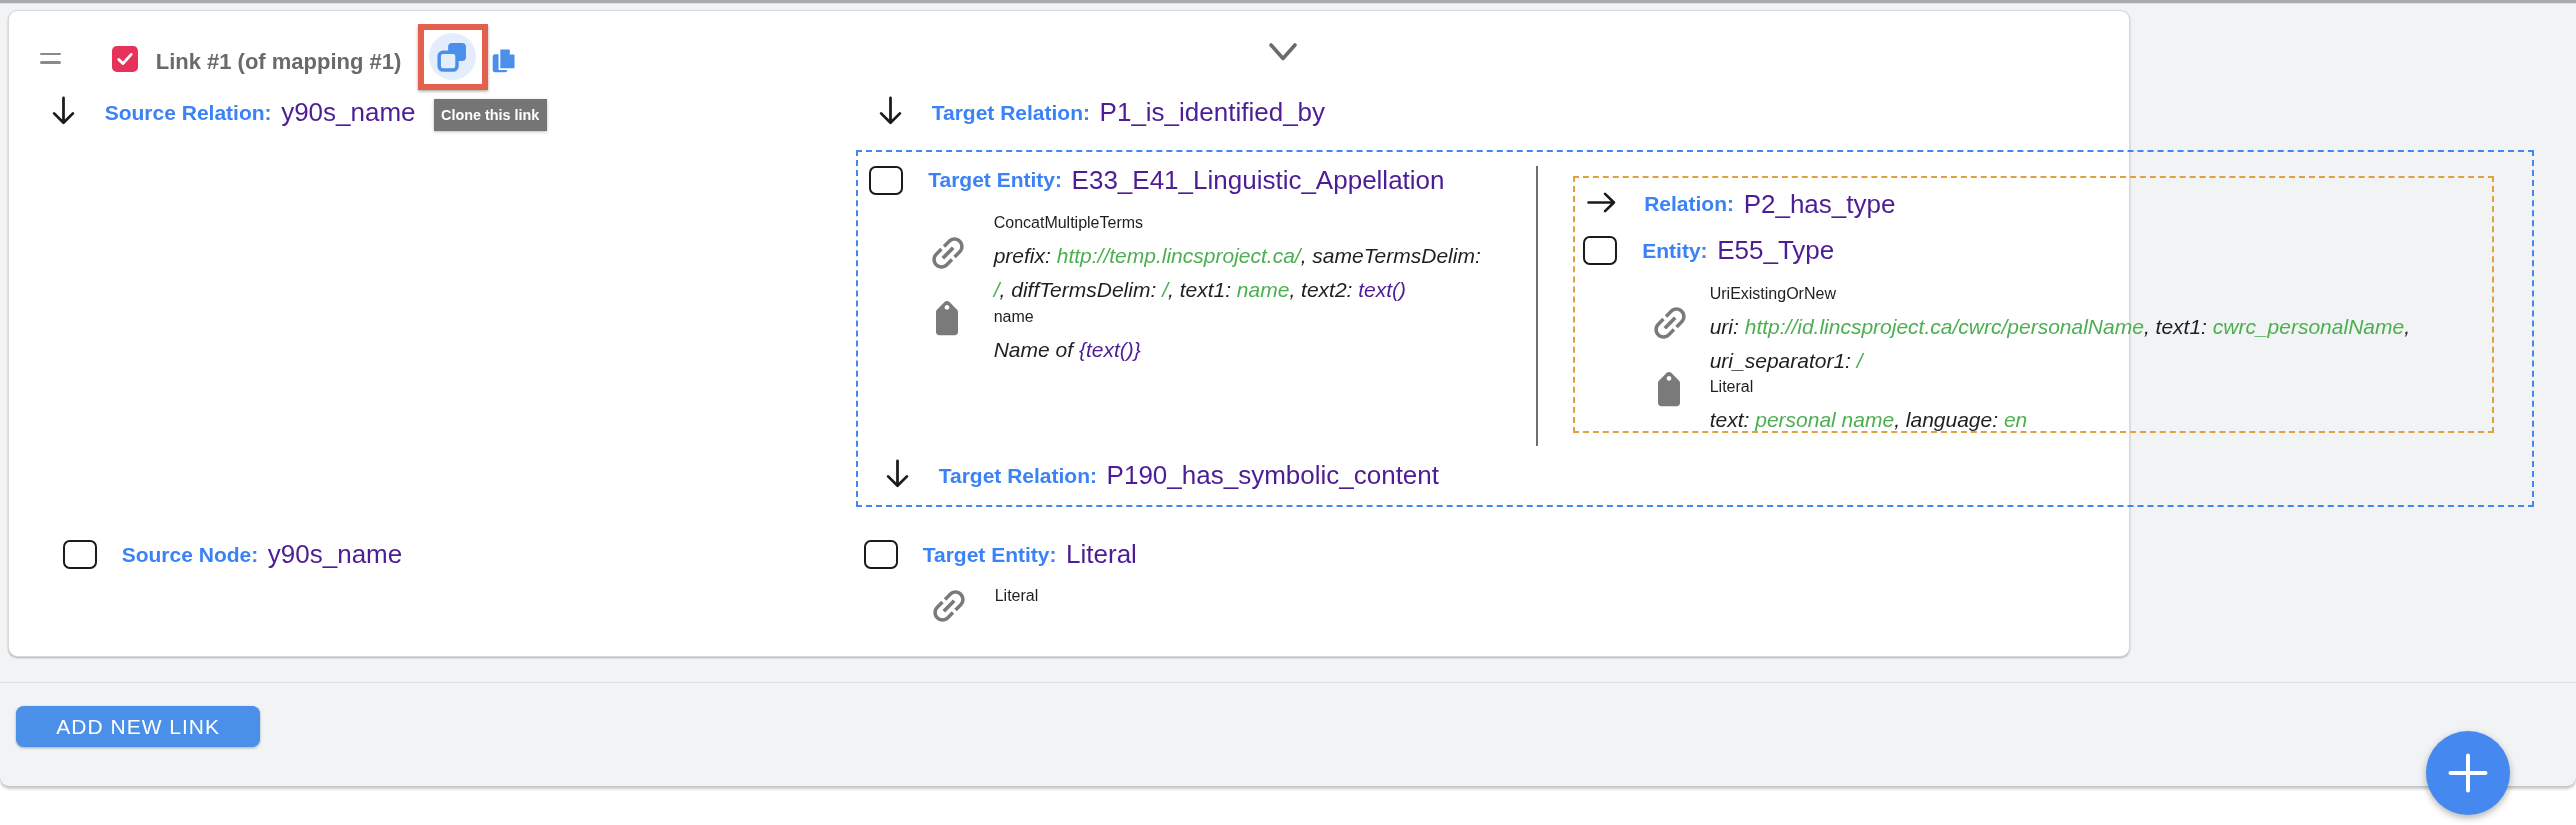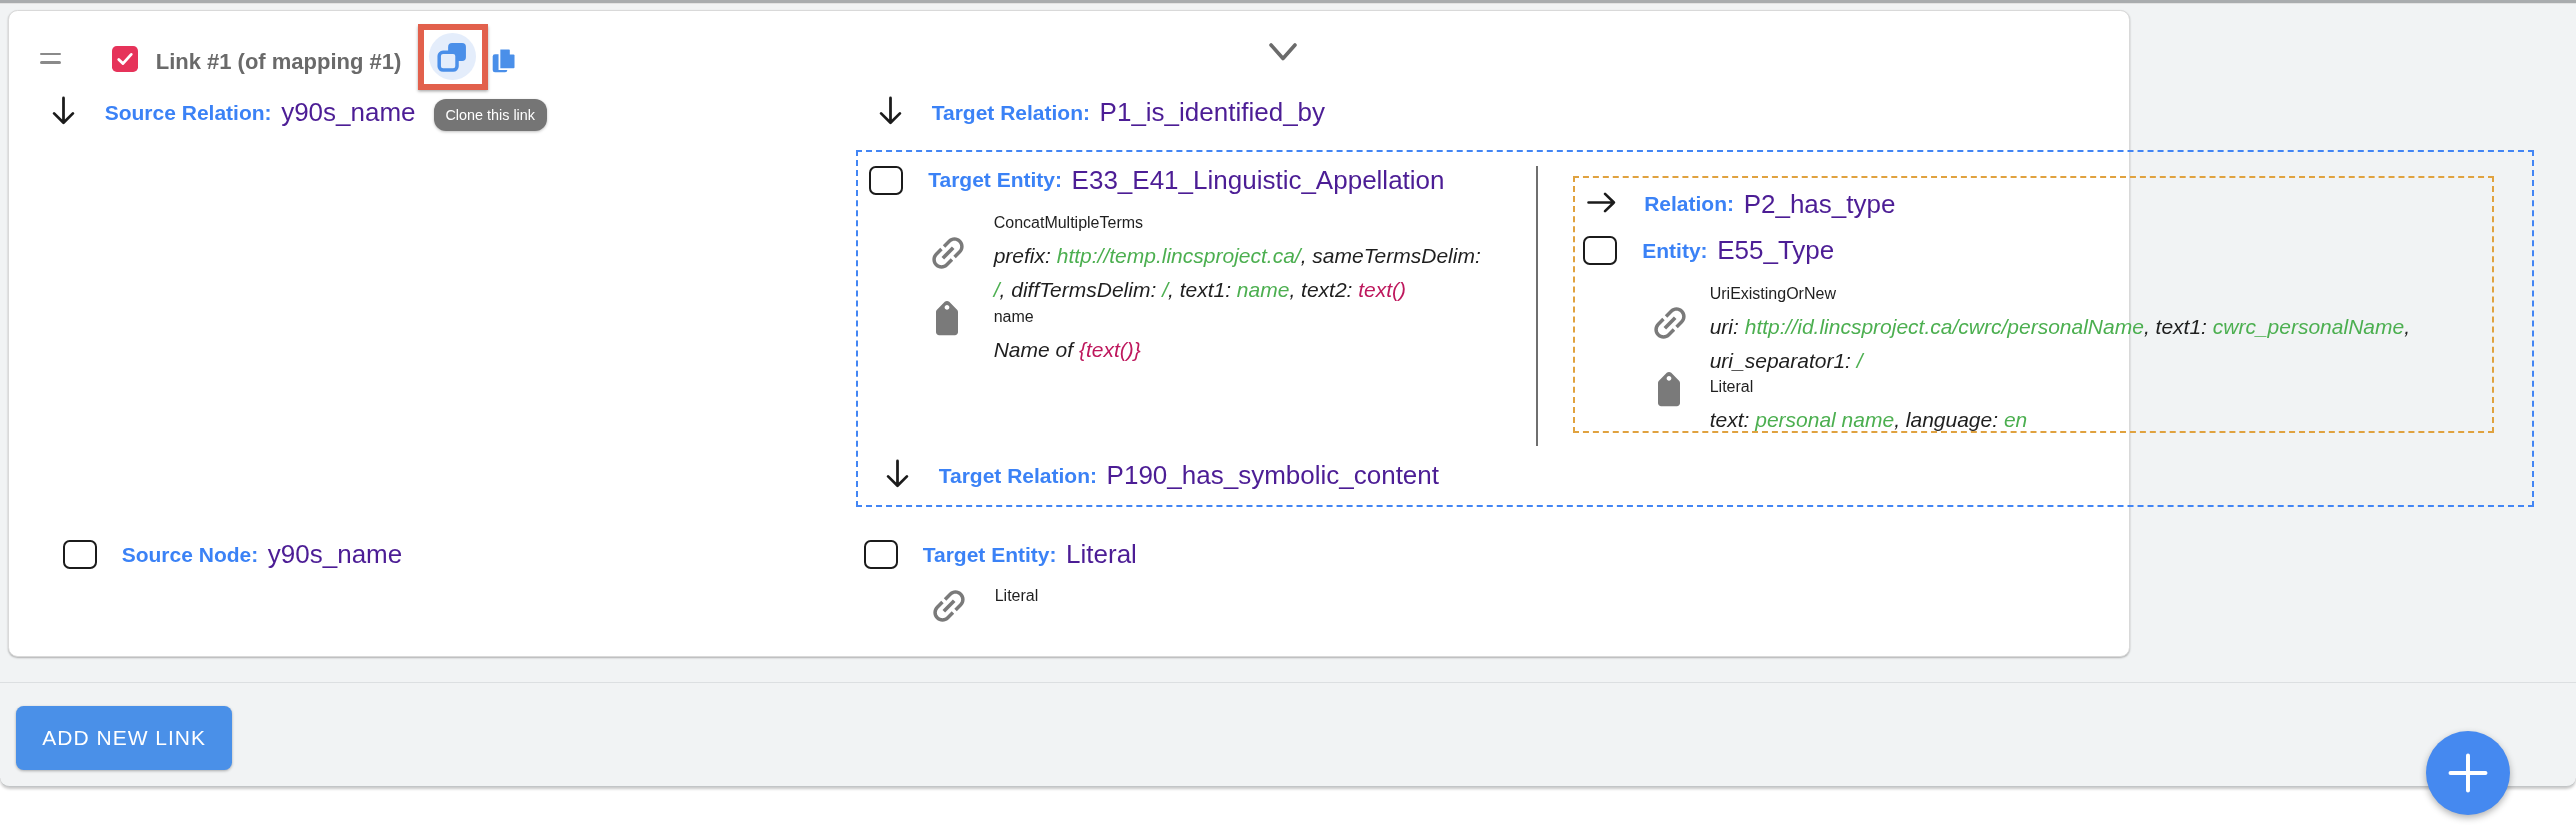--- a/index.html
+++ b/index.html
@@ -34,21 +34,21 @@
 
   .clone-highlight { position:absolute; left:409px; top:13.4px; width:70px; height:66px;
     border:6.7px solid #e2604c; display:flex; align-items:center; justify-content:center;
     box-shadow:0 1.9px 2.9px rgba(0,0,0,.35); background:#fff; }
   .ripple { width:47px; height:47px; border-radius:50%; background:#e4edfb;
     display:flex; align-items:center; justify-content:center; }
   .icon-btn2 { position:absolute; left:481px; top:36px; width:29px; height:29px;
     background:none; border:none; cursor:pointer; }
 
   .tooltip { position:absolute; left:425px; top:88px; width:113px; height:32px;
-    background:#757575; border-radius:12px; color:#fff; font-size:14.4px; font-weight:400;
+    background:#757575; border-radius:0; color:#fff; font-size:14.4px; font-weight:700;
     display:flex; align-items:center; justify-content:center; box-shadow:0 1px 2.9px rgba(0,0,0,.25); }
 
   .chevron { position:absolute; left:1256px; top:29px; cursor:pointer; }
 
   .row { position:absolute; display:flex; align-items:center; height:38px; }
   .lbl { font-size:21px; font-weight:700; color:#3b82f6; white-space:nowrap; }
   .val { font-size:26px; color:#4c1d95; margin-left:9.6px; white-space:nowrap; }
   .arr { flex:0 0 auto; }
   .row .lbl { margin-left:25px; }
   .row .cb + .lbl { margin-left:25px; }
@@ -59,23 +59,23 @@
     border:2.9px dashed #e0a23f; }
   .vdivider { position:absolute; left:678px; top:14.4px; width:1.9px; height:280px; background:#6f6f6f; }
 
   .gen { position:absolute; }
   .gen .icon { position:absolute; }
   .gen .col { position:absolute; }
   .gname { font-size:16px; color:#1f1f1f; line-height:33px; white-space:nowrap; }
   .gdesc { font-size:21px; font-style:italic; color:#1f1f1f; line-height:34px; }
   .gdesc.brk { word-break:break-all; }
   .p-green { color:#4caf50; }
-  .p-orange { color:#be185d; }
-
-  .btn-add { position:absolute; left:16.3px; top:706px; height:64px; padding:0 26px;
+  .p-orange { color:#4c1d95; }
+
+  .btn-add { position:absolute; left:16.3px; top:706px; height:41px; padding:0 40px;
     background:#4a90e8; color:#fff; border:none; border-radius:7.7px; font-size:21px;
     font-family:"Liberation Sans", sans-serif; letter-spacing:1px; cursor:pointer;
     box-shadow:0 1px 2.9px rgba(0,0,0,.3); }
   .fab { position:absolute; left:2426px; top:731px; width:84px; height:84px; border-radius:50%;
     background:#4589f0; border:none; cursor:pointer; display:flex; align-items:center;
     justify-content:center; box-shadow:0 2.9px 7.7px rgba(0,0,0,.3); }
 </style>
 </head>
 <body>
 

